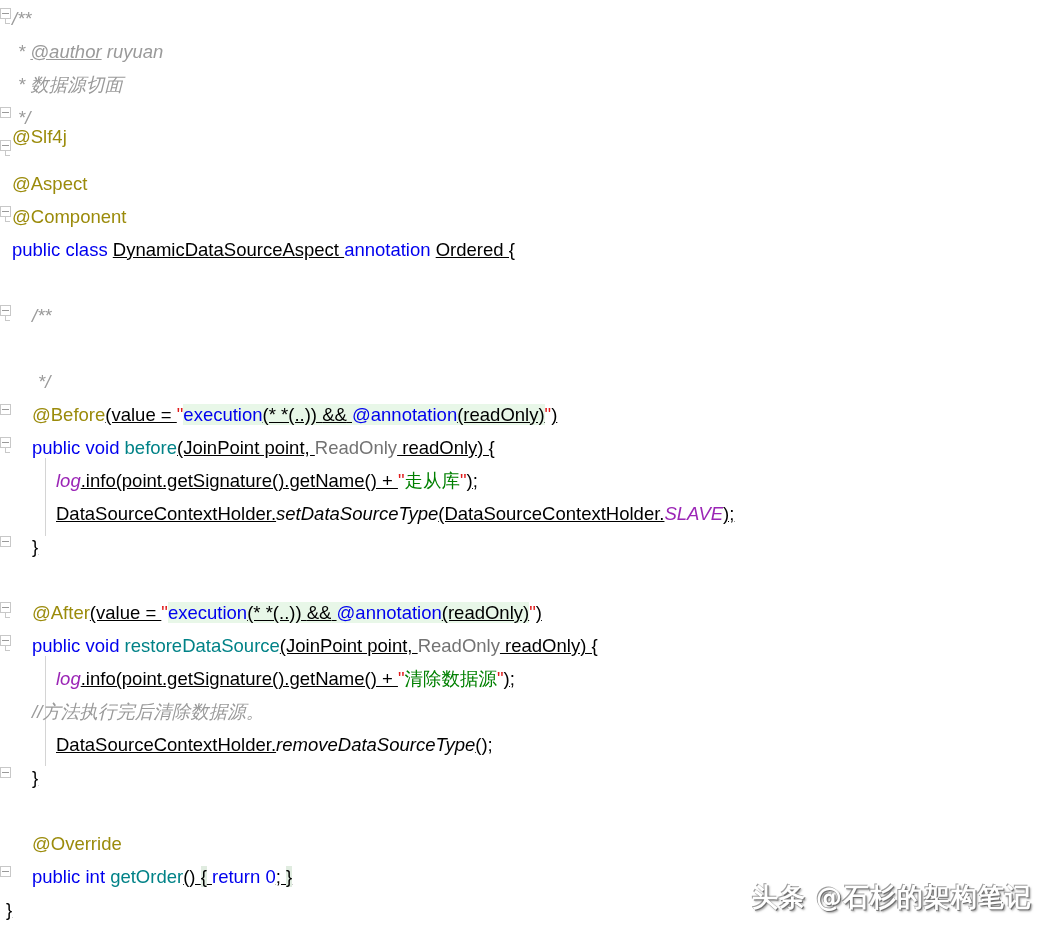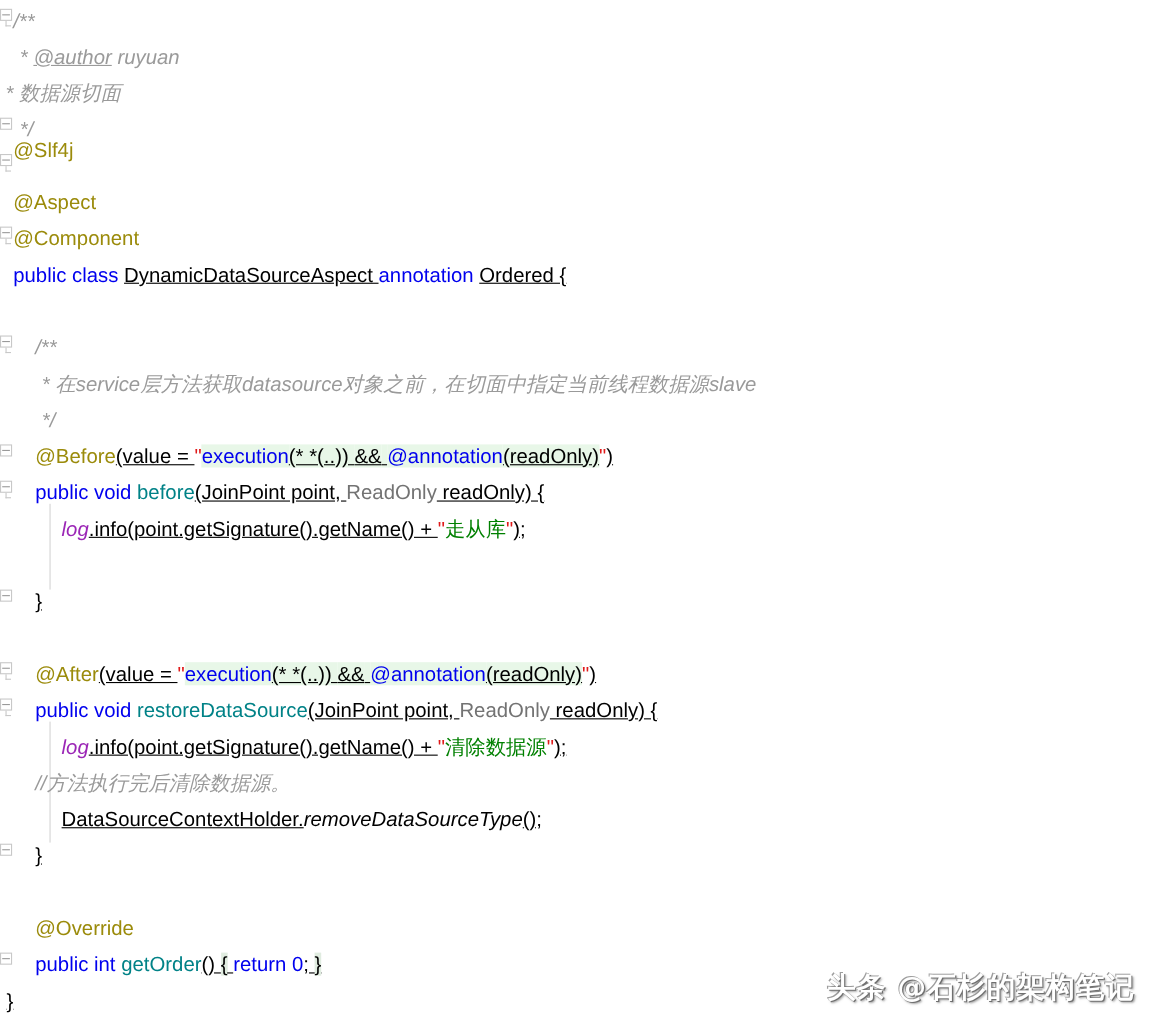--- a/index.html
+++ b/index.html
@@ -205,33 +205,33 @@
       <div class="fold" style="top: 866px;">
         <span class="box"></span>
         <span class="minus"></span>
       </div>
     </div>
   <div class="code">
       <div class="guide" style="left: 45px; top: 458px; height: 78px;"></div>
       <div class="guide" style="left: 45px; top: 656px; height: 110px;"></div>
       <div class="line" style="top: 2px; left: 12px;"><span class="cmt">/**</span></div>
       <div class="line" style="top: 35px; left: 18px;"><span class="cmt">* </span><span class="link">@author</span><span class="cmt"> ruyuan</span></div>
-      <div class="line" style="top: 68px; left: 5px; text-align: right;"><span class="cmt">* 数据源切面</span></div>
+      <div class="line" style="top: 68px; left: 18px; text-align: right;"><span class="cmt">* 数据源切面</span></div>
       <div class="line" style="top: 101px; left: 18px;"><span class="cmt">*/</span></div>
       <div class="line" style="top: 120px; left: 12px;"><span class="anno">@Slf4j</span></div>
       <div class="line" style="top: 167px; left: 12px;"><span class="anno">@Aspect</span></div>
       <div class="line" style="top: 200px; left: 12px;"><span class="anno">@Component</span></div>
       <div class="line" style="top: 233px; left: 12px;"><span class="kw">public class </span><span class="plain">DynamicDataSourceAspect </span><span class="kw">annotation </span><span class="plain">Ordered {</span></div>
       <div class="line" style="top: 266px; left: 12px;"></div>
       <div class="line" style="top: 299px; left: 32px;"><span class="cmt">/**</span></div>
-      <div class="line" style="top: 332px; left: 38px;"><span class="cmt">* 在service层方法获取datasource对象之前，在切面中指定当前线程数据源slave</span></div>
       <div class="line" style="top: 365px; left: 38px;"><span class="cmt">*/</span></div>
       <div class="line" style="top: 398px; left: 32px;"><span class="anno">@Before</span><span class="plain">(value = </span><span class="strq">"</span><span class="blue hl">execution</span><span class="plain hl">(* *(..)) </span><span class="plain hl">&amp;&amp;</span><span class="plain hl"> </span><span class="blue hl">@annotation</span><span class="plain hl">(readOnly)</span><span class="strq">"</span><span class="plain">)</span></div>
       <div class="line" style="top: 431px; left: 32px;"><span class="kw">public void </span><span class="meth">before</span><span class="plain">(JoinPoint point, </span><span class="type">ReadOnly</span><span class="plain"> readOnly) {</span></div>
       <div class="line" style="top: 464px; left: 56px;"><span class="statp">log</span><span class="plain">.info(point.getSignature().getName() + </span><span class="strq">"</span><span class="str">走从库</span><span class="strq">"</span><span class="plain">);</span></div>
+      <div class="line" style="top: 497px; left: 56px;"><span class="plain">DataSourceContextHolder.</span><span class="stat">setDataSourceType</span><span class="plain">(DataSourceContextHolder.</span><span class="statp">SLAVE</span><span class="plain">);</span></div>
       <div class="line" style="top: 530px; left: 32px;"><span class="plain">}</span></div>
       <div class="line" style="top: 563px; left: 32px;"></div>
       <div class="line" style="top: 596px; left: 32px;"><span class="anno">@After</span><span class="plain">(value = </span><span class="strq">"</span><span class="blue hl">execution</span><span class="plain hl">(* *(..)) </span><span class="plain hl">&amp;&amp;</span><span class="plain hl"> </span><span class="blue hl">@annotation</span><span class="plain hl">(readOnly)</span><span class="strq">"</span><span class="plain">)</span></div>
       <div class="line" style="top: 629px; left: 32px;"><span class="kw">public void </span><span class="meth">restoreDataSource</span><span class="plain">(JoinPoint point, </span><span class="type">ReadOnly</span><span class="plain"> readOnly) {</span></div>
       <div class="line" style="top: 662px; left: 56px;"><span class="statp">log</span><span class="plain">.info(point.getSignature().getName() + </span><span class="strq">"</span><span class="str">清除数据源</span><span class="strq">"</span><span class="plain">);</span></div>
       <div class="line" style="top: 695px; left: 32px;"><span class="cmt">//方法执行完后清除数据源。</span></div>
       <div class="line" style="top: 728px; left: 56px;"><span class="plain">DataSourceContextHolder.</span><span class="stat">removeDataSourceType</span><span class="plain">();</span></div>
       <div class="line" style="top: 761px; left: 32px;"><span class="plain">}</span></div>
       <div class="line" style="top: 794px; left: 32px;"></div>
       <div class="line" style="top: 827px; left: 32px;"><span class="anno">@Override</span></div>

